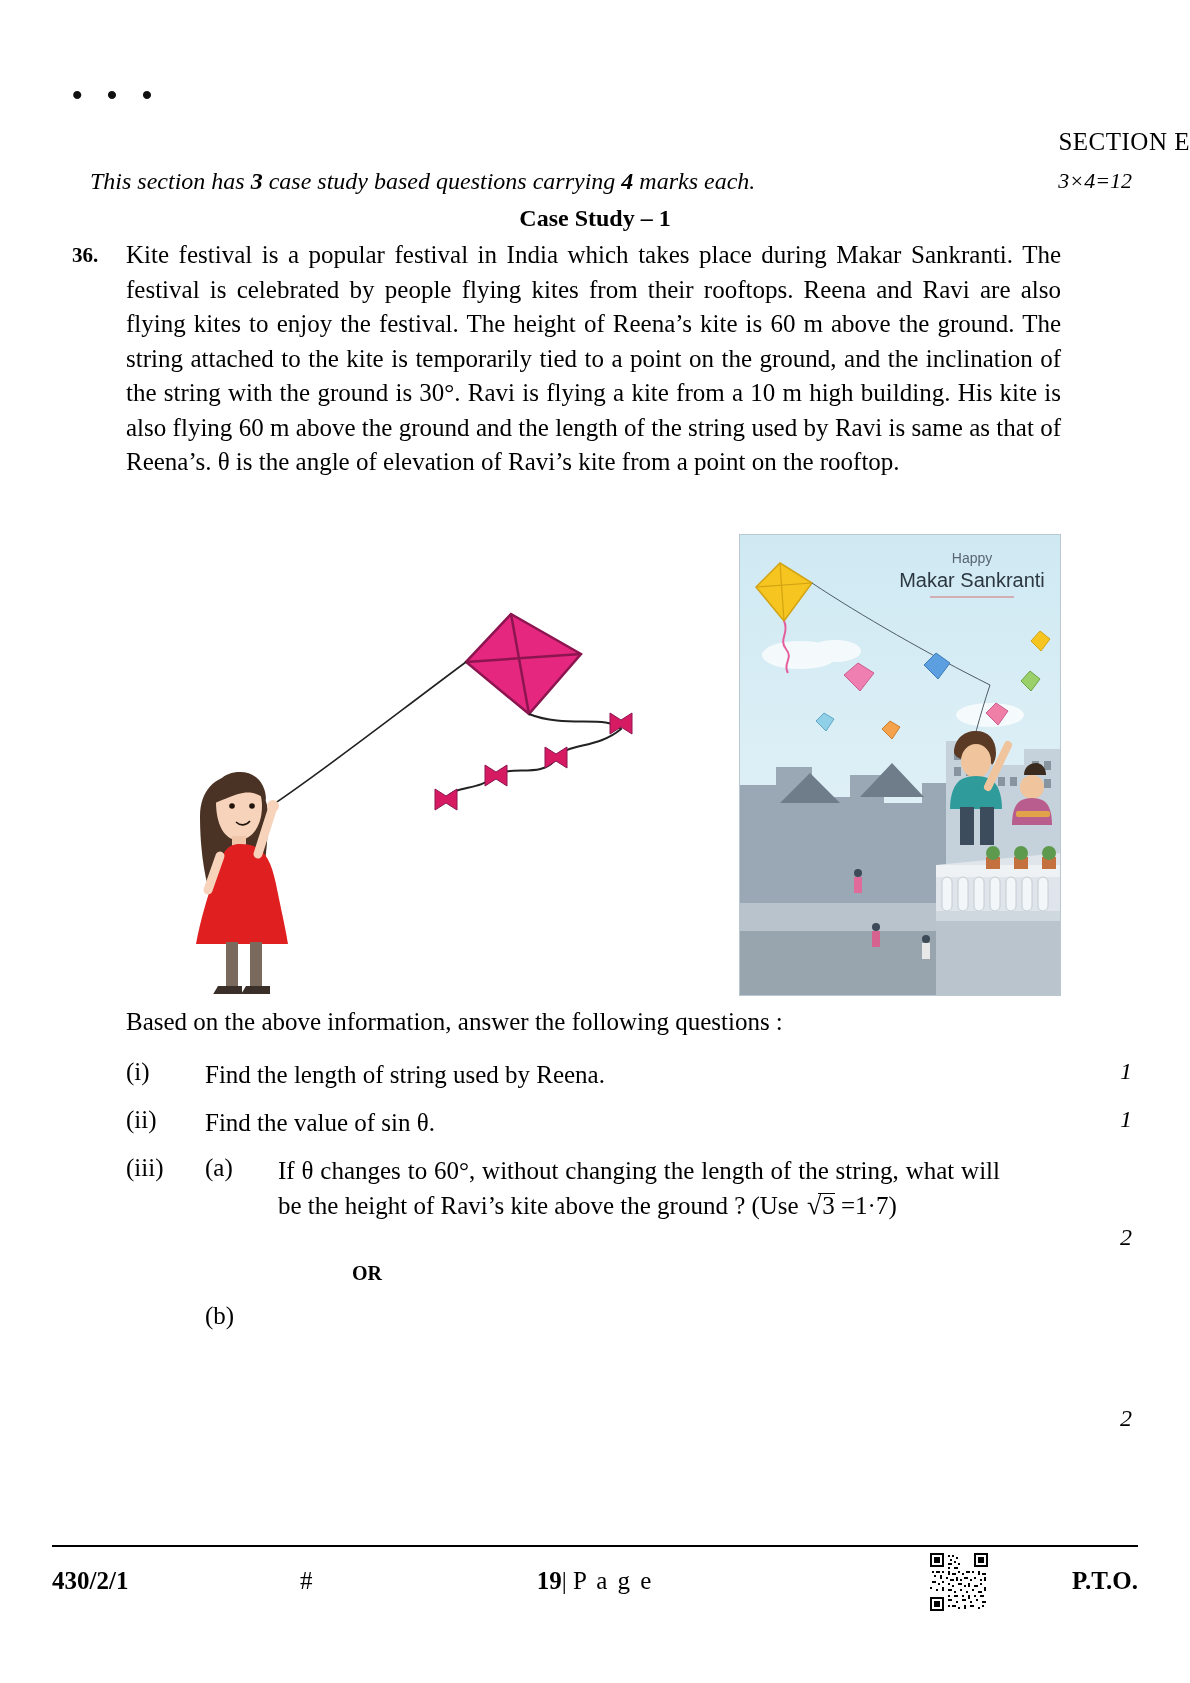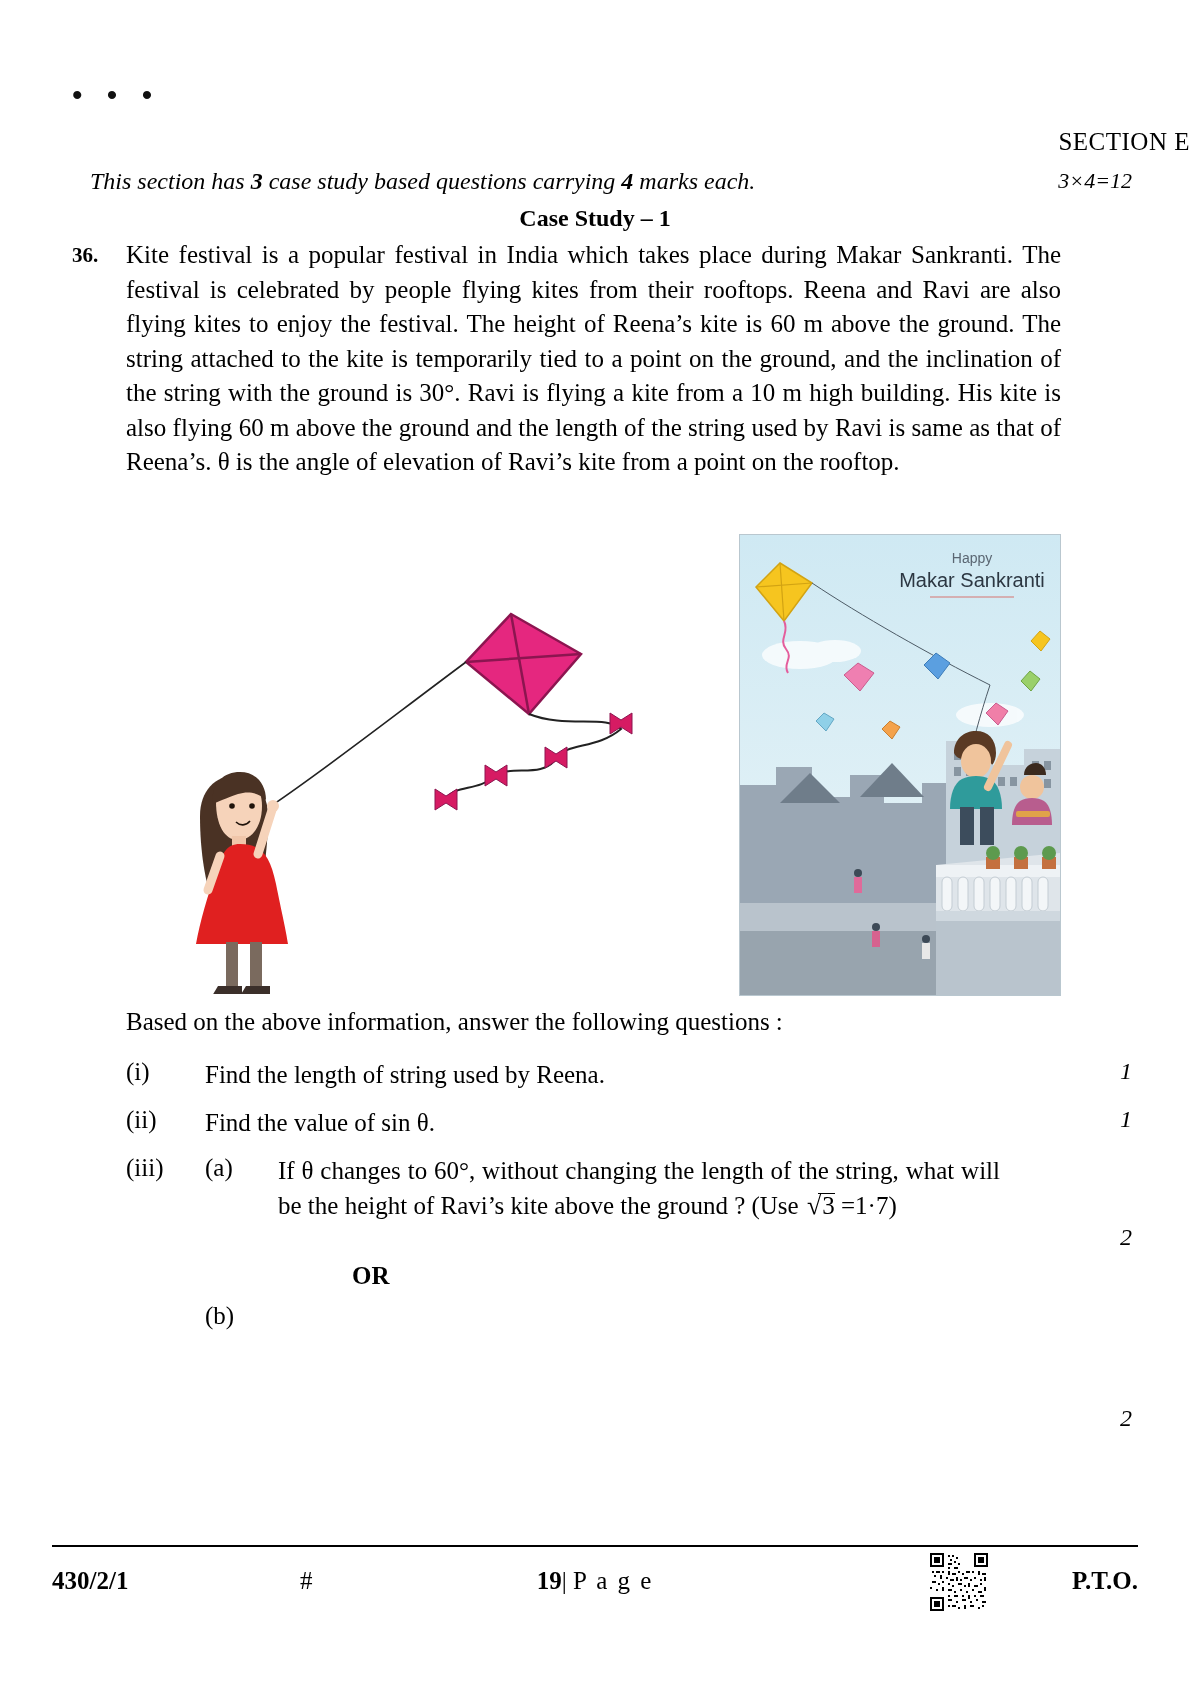--- a/index.html
+++ b/index.html
@@ -123,21 +123,21 @@
   }
   .marks {
     position: absolute;
     right: 58px;
     font-style: italic;
     font-size: 24px;
   }
   .or-label {
     position: absolute;
     font-weight: bold;
-    font-size: 25px;
+    font-size: 20px;
   }
   .rule {
     position: absolute;
     left: 52px;
     right: 52px;
     top: 1545px;
     border-top: 2px solid #000;
   }
   .footer-left {
     position: absolute;

